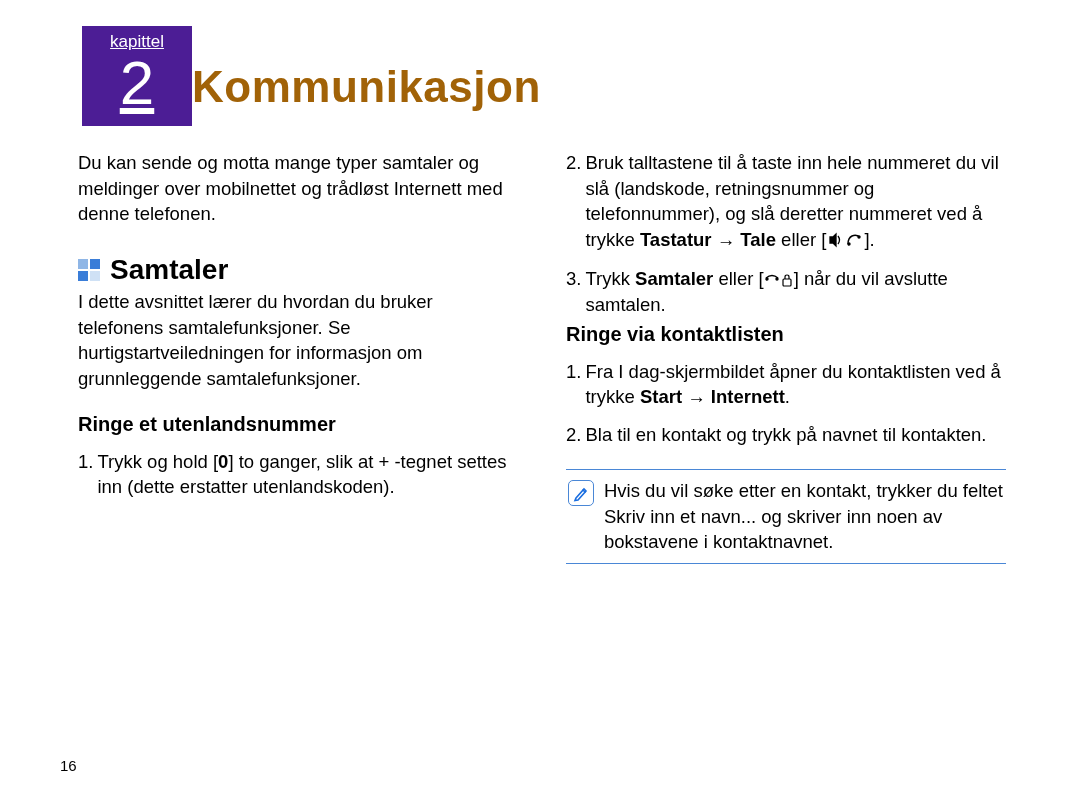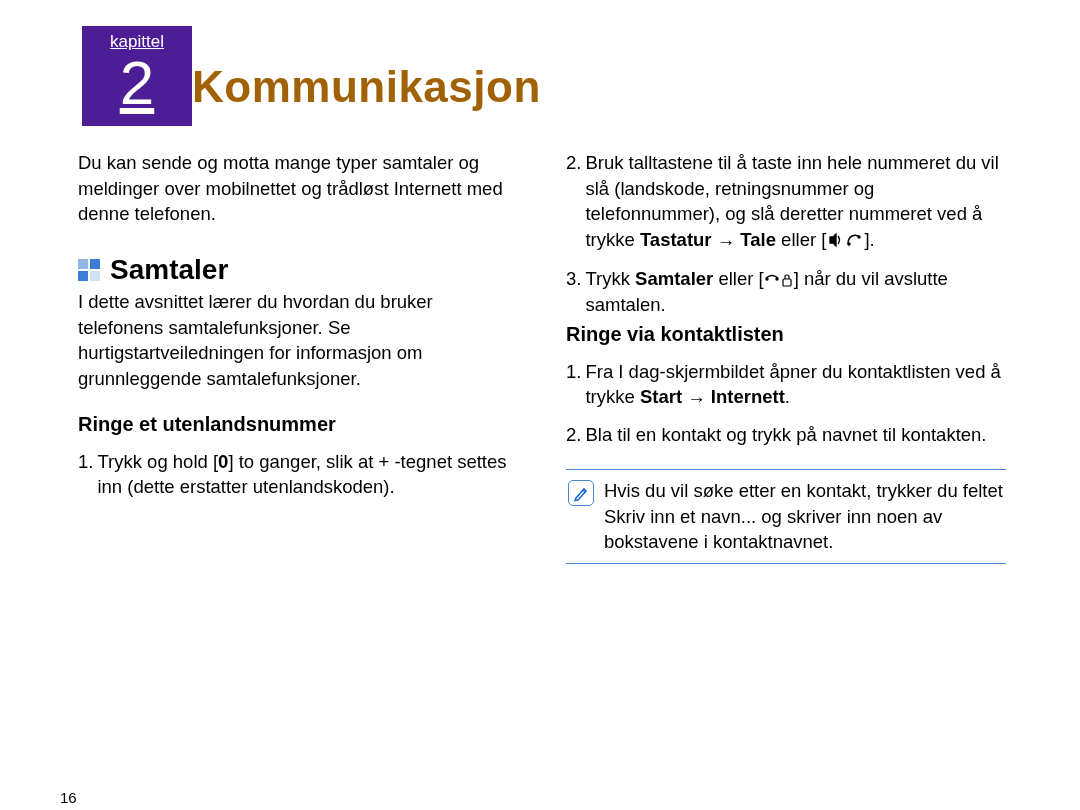--- a/index.html
+++ b/index.html
@@ -89,21 +89,21 @@
     padding: 8px 2px;
   }
   .note-icon {
     width: 26px; height: 26px; border:1.5px solid #4a87d6; border-radius:5px;
     display:flex; align-items:center; justify-content:center;
     flex-shrink:0; margin-top:2px;
   }
   .page-num {
     position: absolute;
     left: 60px;
-    bottom: 4px;
+    bottom: 36px;
     font-size: 15px;
   }
   b { font-weight: 700; }
 </style>
 </head>
 <body>
 
 <div class="chapter-block">
   <div class="chapter-label">kapittel</div>
   <div class="chapter-number">2</div>

